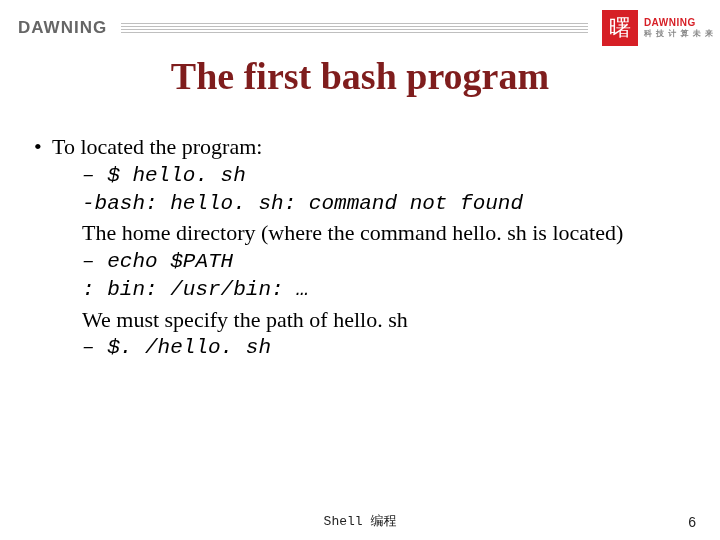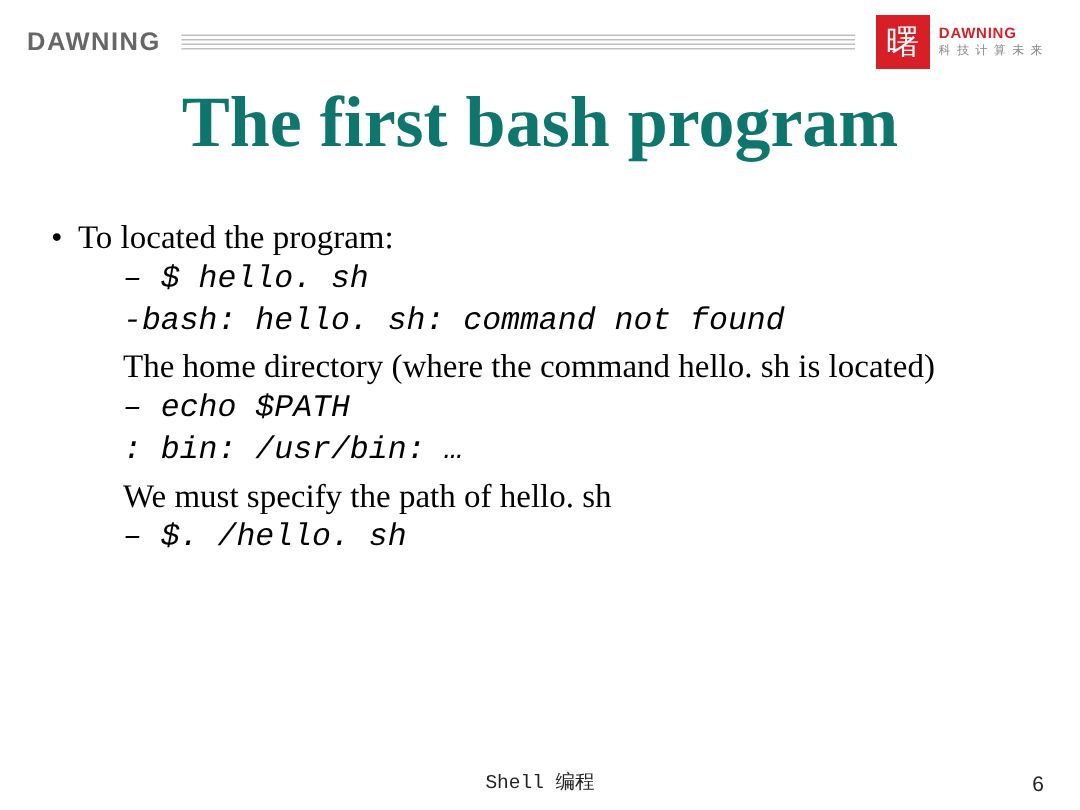--- a/index.html
+++ b/index.html
@@ -8,21 +8,21 @@
     height: 540px;
     background: #fff;
     font-family: "Times New Roman", serif;
     position: relative;
     overflow: hidden;
   }
   .header {
     display: flex;
     align-items: center;
     justify-content: space-between;
-    padding: 8px 24px 0 18px;
+    padding: 8px 6px 0 18px;
     height: 48px;
   }
   .brand-left {
     font-family: Arial, sans-serif;
     font-weight: 700;
     font-size: 17px;
     letter-spacing: 1px;
     color: #666;
   }
   .brand-lines {
@@ -62,26 +62,27 @@
     font-size: 10px;
     font-weight: 700;
     color: #d61f26;
     letter-spacing: 0.5px;
   }
   .logo-text .t2 {
     font-size: 8px;
     color: #888;
     margin-top: 2px;
     letter-spacing: 1px;
+    font-weight: bold;
   }
   .title {
     text-align: center;
-    font-size: 48px;
+    font-size: 38px;
     margin-top: 6px;
-    color: #0f766e;
+    color: #7f1d1d;
     font-family: "Times New Roman", serif;
   }
   .content {
     margin: 34px 28px 0 34px;
     font-size: 22px;
     color: #000;
     line-height: 1.35;
   }
   .bullet-row {
     display: flex;

